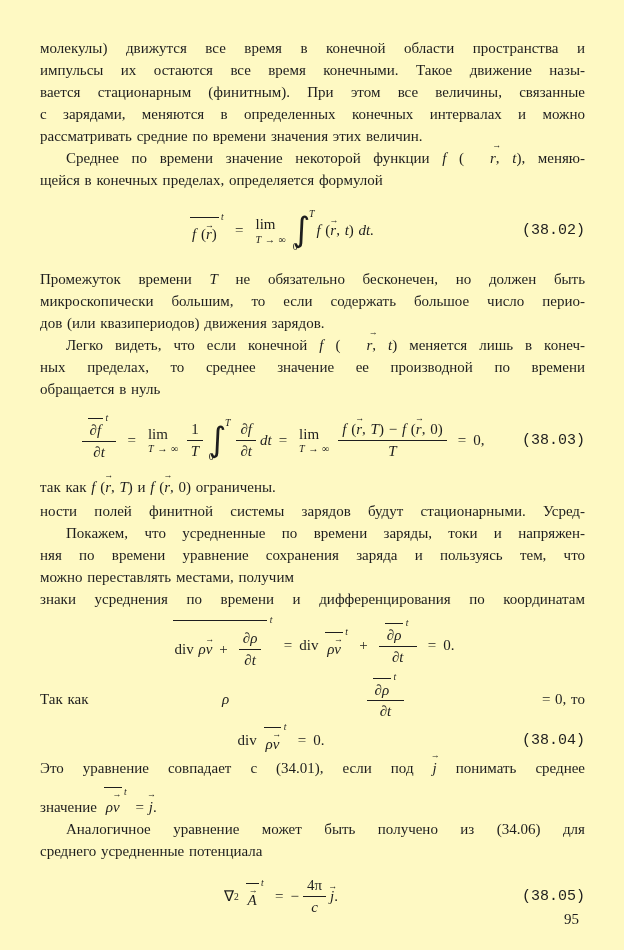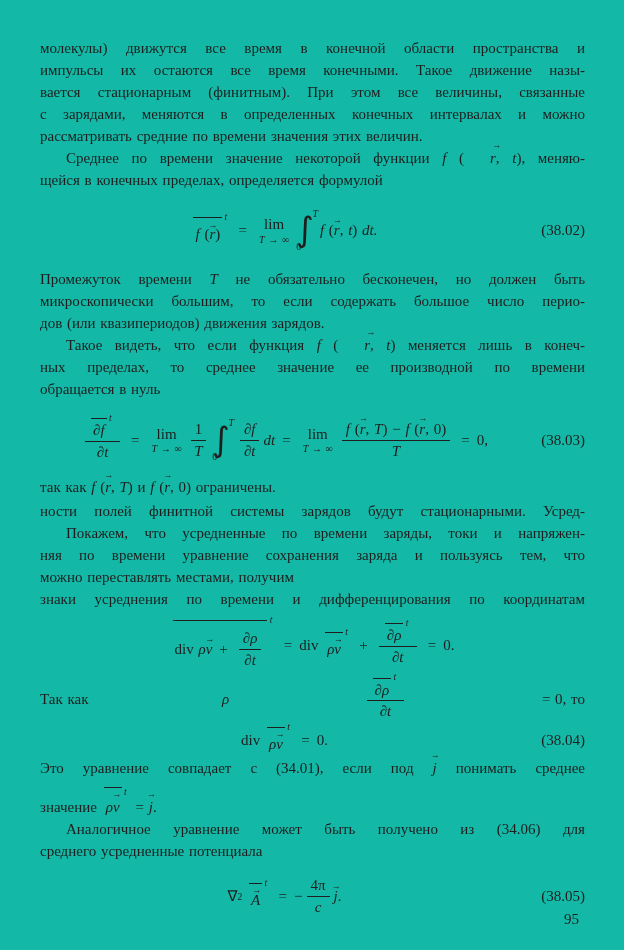--- a/index.html
+++ b/index.html
@@ -1,18 +1,18 @@
 <!DOCTYPE html>
 <html><head>
 <meta charset="utf-8">
 <style>
   html,body { margin:0; padding:0; background:#ffffff; }
   .page {
     width:624px; height:950px; box-sizing:border-box; position:relative;
-    background:#14b8a6; color:#1e1e1e; overflow:hidden;
+    background:#fef9c3; color:#1e1e1e; overflow:hidden;
     font-family:"Liberation Serif", serif; font-size:15px; word-spacing:1px;
     padding:37px 39px 0 40px;
   }
   .line { line-height:22px; }
   .jl { text-align:justify; text-align-last:justify; }
   .indent { text-indent:26px; }
   .it { font-style:italic; }
 
   
   .vec { position:relative; display:inline-block; font-style:italic; }
@@ -35,33 +35,33 @@
 
   
   .frac {
     display:inline-flex; flex-direction:column; align-items:center;
     vertical-align:middle; margin:0 4px; line-height:1.25;
   }
   .frac > .num { border-bottom:1.4px solid currentColor; padding:0 4px 1px; display:inline-block; text-align:center; }
   .frac > .den { padding-top:1px; }
 
   
-  .lim { display:inline-flex; flex-direction:column; align-items:center; line-height:1.1; margin:16px 5px; }
+  .lim { display:inline-flex; flex-direction:column; line-height:1.1; margin:16px 5px; }
   .lim > .sub { font-size:0.68em; margin-top:1px; white-space:nowrap; }
 
   
   .integral { display:inline-flex; flex-direction:column; align-items:center; line-height:1; margin:0 6px 0 2px; }
   .integral > .top { font-size:0.66em; font-style:italic; align-self:flex-end; margin-right:-4px; margin-bottom:-3px; }
   .integral > .glyph { font-size:34px; line-height:0.88; font-family:"DejaVu Sans", sans-serif; }
   .integral > .bot { font-size:0.66em; align-self:flex-start; margin-left:0; margin-top:-3px; }
 
   
   .eq { display:flex; align-items:center; }
   .eq > .body { flex:1; display:flex; justify-content:center; align-items:center; }
-  .eq > .no { text-align:right; min-width:56px; }
+  .eq > .no { text-align:right; min-width:56px;font-family:Liberation Mono, monospace; }
   .mo { margin:0 7px; }
   .fcall { white-space:nowrap; }
   .mrow { display:inline-flex; align-items:center; }
 
   .pageno { position:absolute; right:45px; bottom:22px; }
 </style>
 </head>
 <body>
 
 <div class="page">
@@ -107,21 +107,21 @@
       <span>Промежуток времени</span>
       <span class="it">T</span>
       <span>не обязательно бесконечен, но должен быть</span>
     </div>
     <div class="line jl">микроскопически большим, то если содержать большое число перио-</div>
     <div class="line">дов (или квазипериодов) движения зарядов.</div>
   </div>
 
   <div>
     <div class="line jl indent">
-      <span>Такое видеть, что если функция</span>
+      <span>Легко видеть, что если конечной</span>
       <span class="fcall"><span class="it">f</span>&nbsp;<span>(</span><span class="vec"><span class="arr">→</span><span class="it">r</span></span><span>,</span>&nbsp;<span class="it">t</span><span>)</span></span>
       <span>меняется лишь в конеч-</span>
     </div>
     <div class="line jl">ных пределах, то среднее значение ее производной по времени</div>
     <div class="line">обращается в нуль</div>
   </div>
 
   <div class="eq" style="margin:10px 0 6px;">
     <div class="body">
       <span class="frac">

